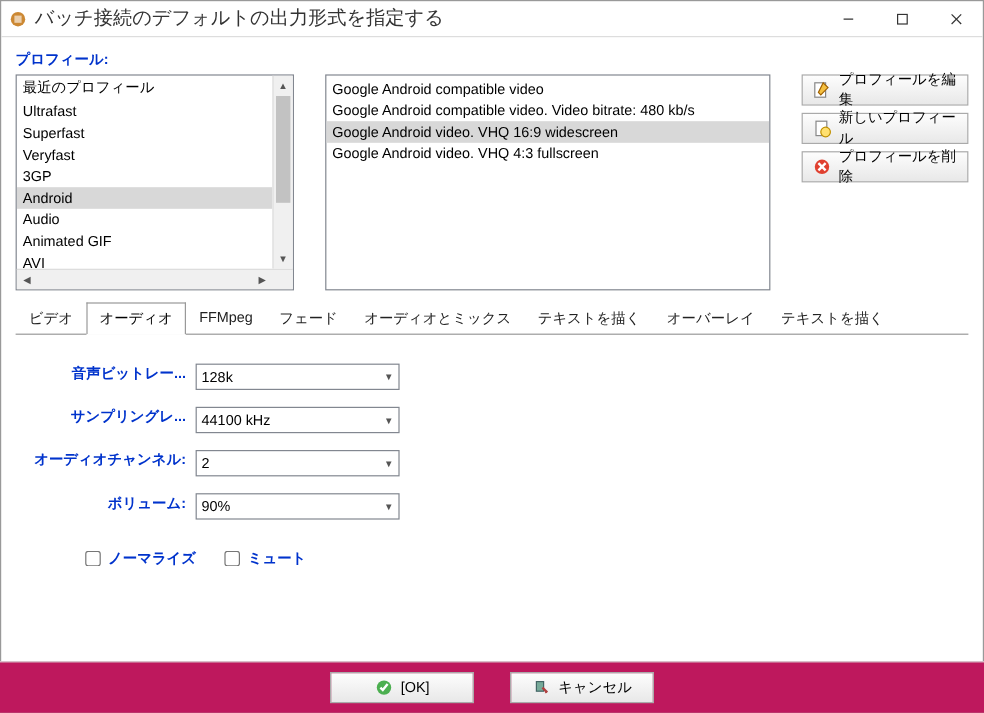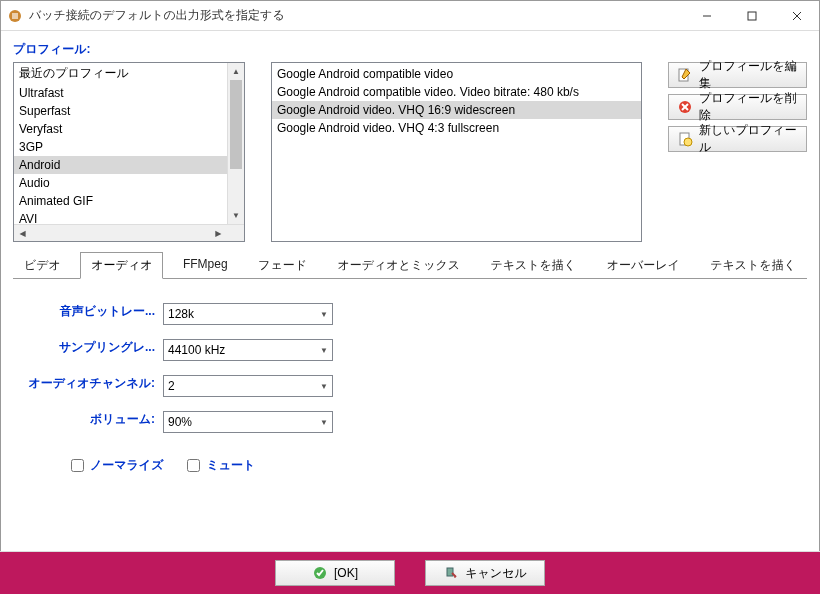--- a/index.html
+++ b/index.html
@@ -1,20 +1,20 @@
 <!DOCTYPE html>
 <html><head>
 <meta charset="utf-8">
 <style>
 * { box-sizing: border-box; margin: 0; padding: 0; font-family: "Yu Gothic UI", "Meiryo", sans-serif; font-size: 12px; }
 body { background: #fff; width: 820px; height: 594px; border: 1px solid #999; overflow: hidden; }
 
 .titlebar { height: 30px; display: flex; align-items: center; padding: 0 0 0 6px; border-bottom: 1px solid #ddd; }
 .titlebar .icon { width: 16px; height: 16px; margin-right: 6px; }
-.titlebar .title { flex: 1; font-size: 12px; color: #333; }
+.titlebar .title { flex: 1; font-size: 16px; color: #333; }
 .winbtn { width: 45px; height: 29px; display: flex; align-items: center; justify-content: center; color: #333; }
 
 .content { padding: 8px 12px; }
 
 .section-label { color: #0033cc; font-weight: bold; margin: 2px 0 4px 0; }
 
 .top-row { display: flex; gap: 26px; }
 
 .listbox { border: 1px solid #828790; background: #fff; position: relative; }
 .listbox.left { width: 250px; height: 180px; display: flex; flex-direction: column; }
@@ -34,21 +34,21 @@
 .hscroll .arr { width: 17px; display: flex; align-items: center; justify-content: center; color: #555; font-size: 8px; }
 .hscroll .track { flex: 1; position: relative; }
 .hscroll .corner { width: 17px; }
 
 .left-flex { display: flex; flex: 1; overflow: hidden; }
 
 .right-buttons { display: flex; flex-direction: column; gap: 6px; }
 .btn { display: flex; align-items: center; gap: 6px; padding: 3px 8px; border: 1px solid #aaa; background: linear-gradient(#fdfdfd,#e8e8e8); min-width: 130px; height: 26px; cursor: default; }
 .btn .bicon { width: 16px; height: 16px; display: flex; align-items: center; justify-content: center; }
 
-.tabs { display: flex; margin-top: 10px; justify-content: space-between; }
+.tabs { display: flex; margin-top: 10px; }
 .tab { padding: 4px 10px; border: 1px solid transparent; color: #000; cursor: default; }
 .tab.active { border: 1px solid #999; background: #fff; border-bottom: 1px solid #fff; }
 .tab:not(.active) { color: #222; }
 
 .tab-panel { border-top: 1px solid #999; margin-top: -1px; padding: 24px 10px 10px 10px; height: 300px; }
 
 .form-row { display: flex; margin-bottom: 14px; }
 .form-label { width: 140px; text-align: right; color: #0033cc; font-weight: bold; padding-right: 8px; }
 .combo { width: 170px; height: 22px; border: 1px solid #828790; background: #fff; display: flex; align-items: center; padding: 0 4px; justify-content: space-between; }
 .combo .val { color: #000; }
@@ -140,35 +140,35 @@
             <svg width="16" height="16" viewBox="0 0 16 16">
               <rect x="2" y="2" width="9" height="12" fill="#fff" stroke="#888"></rect>
               <path d="M9 2 L13 6 L7 12 L5 10 Z" fill="#f5c040" stroke="#a06000"></path>
             </svg>
           </span>
         <span>プロフィールを編集</span>
       </div>
       <div class="btn">
         <span class="bicon">
             <svg width="16" height="16" viewBox="0 0 16 16">
+              <rect x="3" y="2" width="9" height="12" fill="#fff" stroke="#888"></rect>
+              <circle cx="11" cy="11" r="4" fill="#ffe070" stroke="#c09000"></circle>
+            </svg>
+          </span>
+        <span>新しいプロフィール</span>
+      </div>
+      <div class="btn">
+        <span class="bicon">
+            <svg width="16" height="16" viewBox="0 0 16 16">
               <circle cx="8" cy="8" r="6" fill="#e04030"></circle>
               <line x1="5" y1="5" x2="11" y2="11" stroke="#fff" stroke-width="2"></line>
               <line x1="11" y1="5" x2="5" y2="11" stroke="#fff" stroke-width="2"></line>
             </svg>
           </span>
         <span>プロフィールを削除</span>
-      </div>
-      <div class="btn">
-        <span class="bicon">
-            <svg width="16" height="16" viewBox="0 0 16 16">
-              <rect x="3" y="2" width="9" height="12" fill="#fff" stroke="#888"></rect>
-              <circle cx="11" cy="11" r="4" fill="#ffe070" stroke="#c09000"></circle>
-            </svg>
-          </span>
-        <span>新しいプロフィール</span>
       </div>
     </div>
   </div>
 
   <div class="tabs" id="tabs">
       <div class="tab">ビデオ</div>
       <div class="tab active">オーディオ</div>
       <div class="tab">FFMpeg</div>
       <div class="tab">フェード</div>
       <div class="tab">オーディオとミックス</div>

